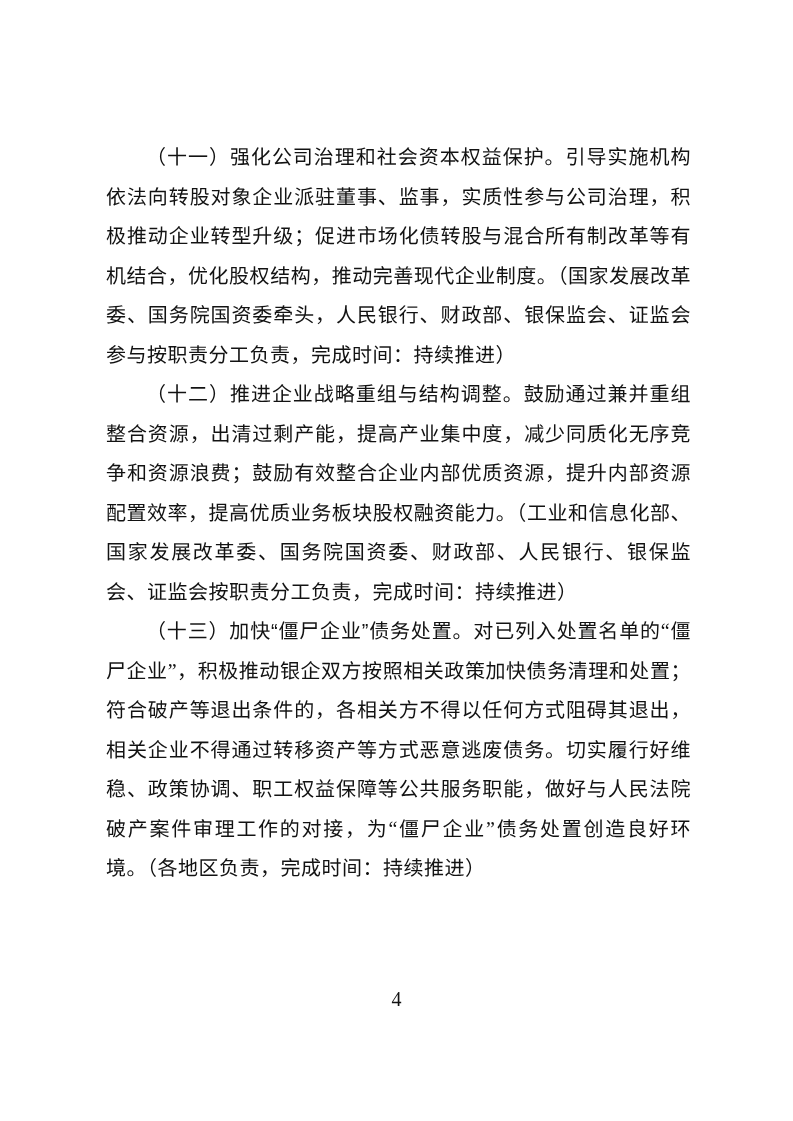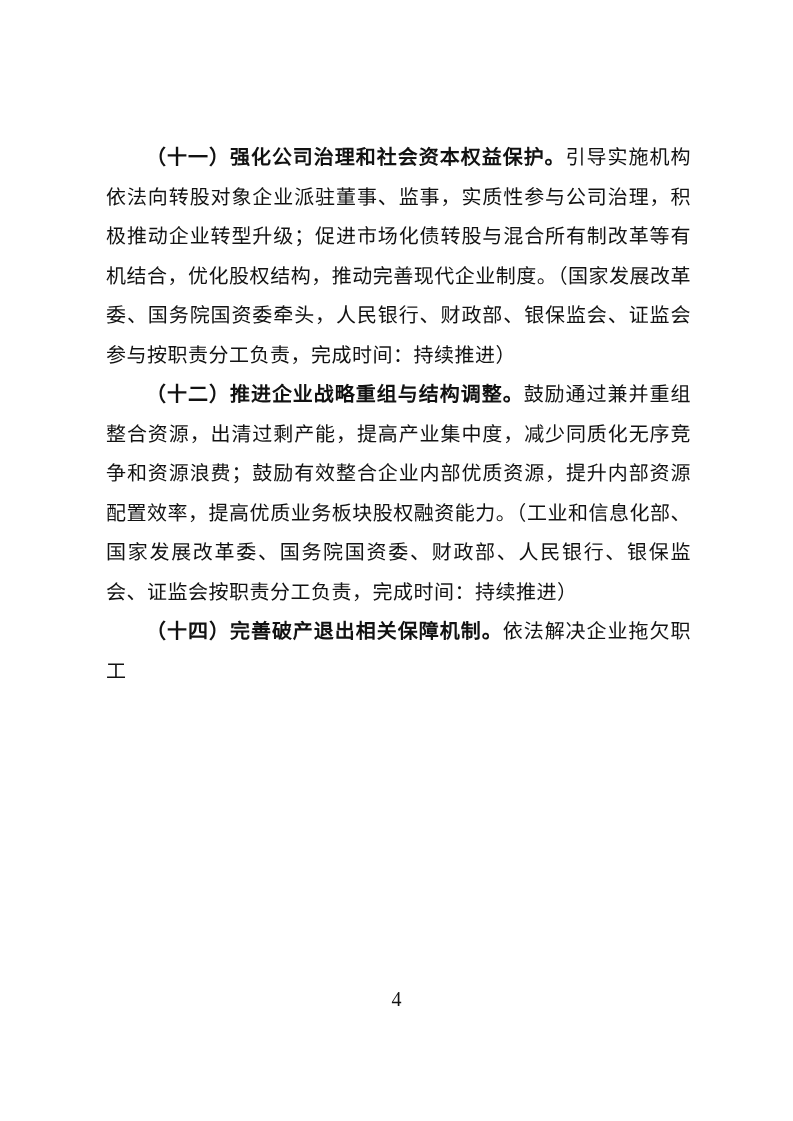--- a/index.html
+++ b/index.html
@@ -28,21 +28,21 @@
     font-size: 20px;
     line-height: 39.5px;
     text-align: justify;
     text-justify: inter-character;
     text-indent: 2em;
     letter-spacing: 0.5px;
     word-break: break-all;
     overflow-wrap: break-word;
   }
   .para .lead {
-    font-weight: 700;
+    font-weight: 400;
     font-family: "Liberation Sans", "DejaVu Sans", sans-serif;
   }
   .section-heading {
     margin: 0;
     font-size: 21px;
     line-height: 39.5px;
     text-indent: 2em;
     font-weight: 700;
     font-family: "Liberation Sans", "DejaVu Sans", sans-serif;
     color: #0d0d0d;
@@ -63,19 +63,19 @@
 <body>
 
 <div class="page">
   <div class="text-block">
 
     <p class="para"><span class="lead">（十一）强化公司治理和社会资本权益保护。</span><span class="body-text">引导实施机构依法向转股对象企业派驻董事、监事，实质性参与公司治理，积极推动企业转型升级；促进市场化债转股与混合所有制改革等有机结合，优化股权结构，推动完善现代企业制度。</span><span class="resp">（国家发展改革委、国务院国资委牵头，人民银行、财政部、银保监会、证监会参与按职责分工负责，完成时间：持续推进）</span></p>
 
 
     <p class="para"><span class="lead">（十二）推进企业战略重组与结构调整。</span><span class="body-text">鼓励通过兼并重组整合资源，出清过剩产能，提高产业集中度，减少同质化无序竞争和资源浪费；鼓励有效整合企业内部优质资源，提升内部资源配置效率，提高优质业务板块股权融资能力。</span><span class="resp">（工业和信息化部、国家发展改革委、国务院国资委、财政部、人民银行、银保监会、证监会按职责分工负责，完成时间：持续推进）</span></p>
 
+    <p class="para"><span class="lead">（十三）加快“僵尸企业”债务处置。</span><span class="body-text">对已列入处置名单的“僵尸企业”，积极推动银企双方按照相关政策加快债务清理和处置；符合破产等退出条件的，各相关方不得以任何方式阻碍其退出，相关企业不得通过转移资产等方式恶意逃废债务。切实履行好维稳、政策协调、职工权益保障等公共服务职能，做好与人民法院破产案件审理工作的对接，为“僵尸企业”债务处置创造良好环境。</span><span class="resp">（各地区负责，完成时间：持续推进）</span></p>
 
-    <p class="para"><span class="lead">（十四）完善破产退出相关保障机制。</span><span class="body-text">依法解决企业拖欠职工</span></p>
 
   </div>
 
   <div class="page-number">4</div>
 </div>
 
 </body></html>

